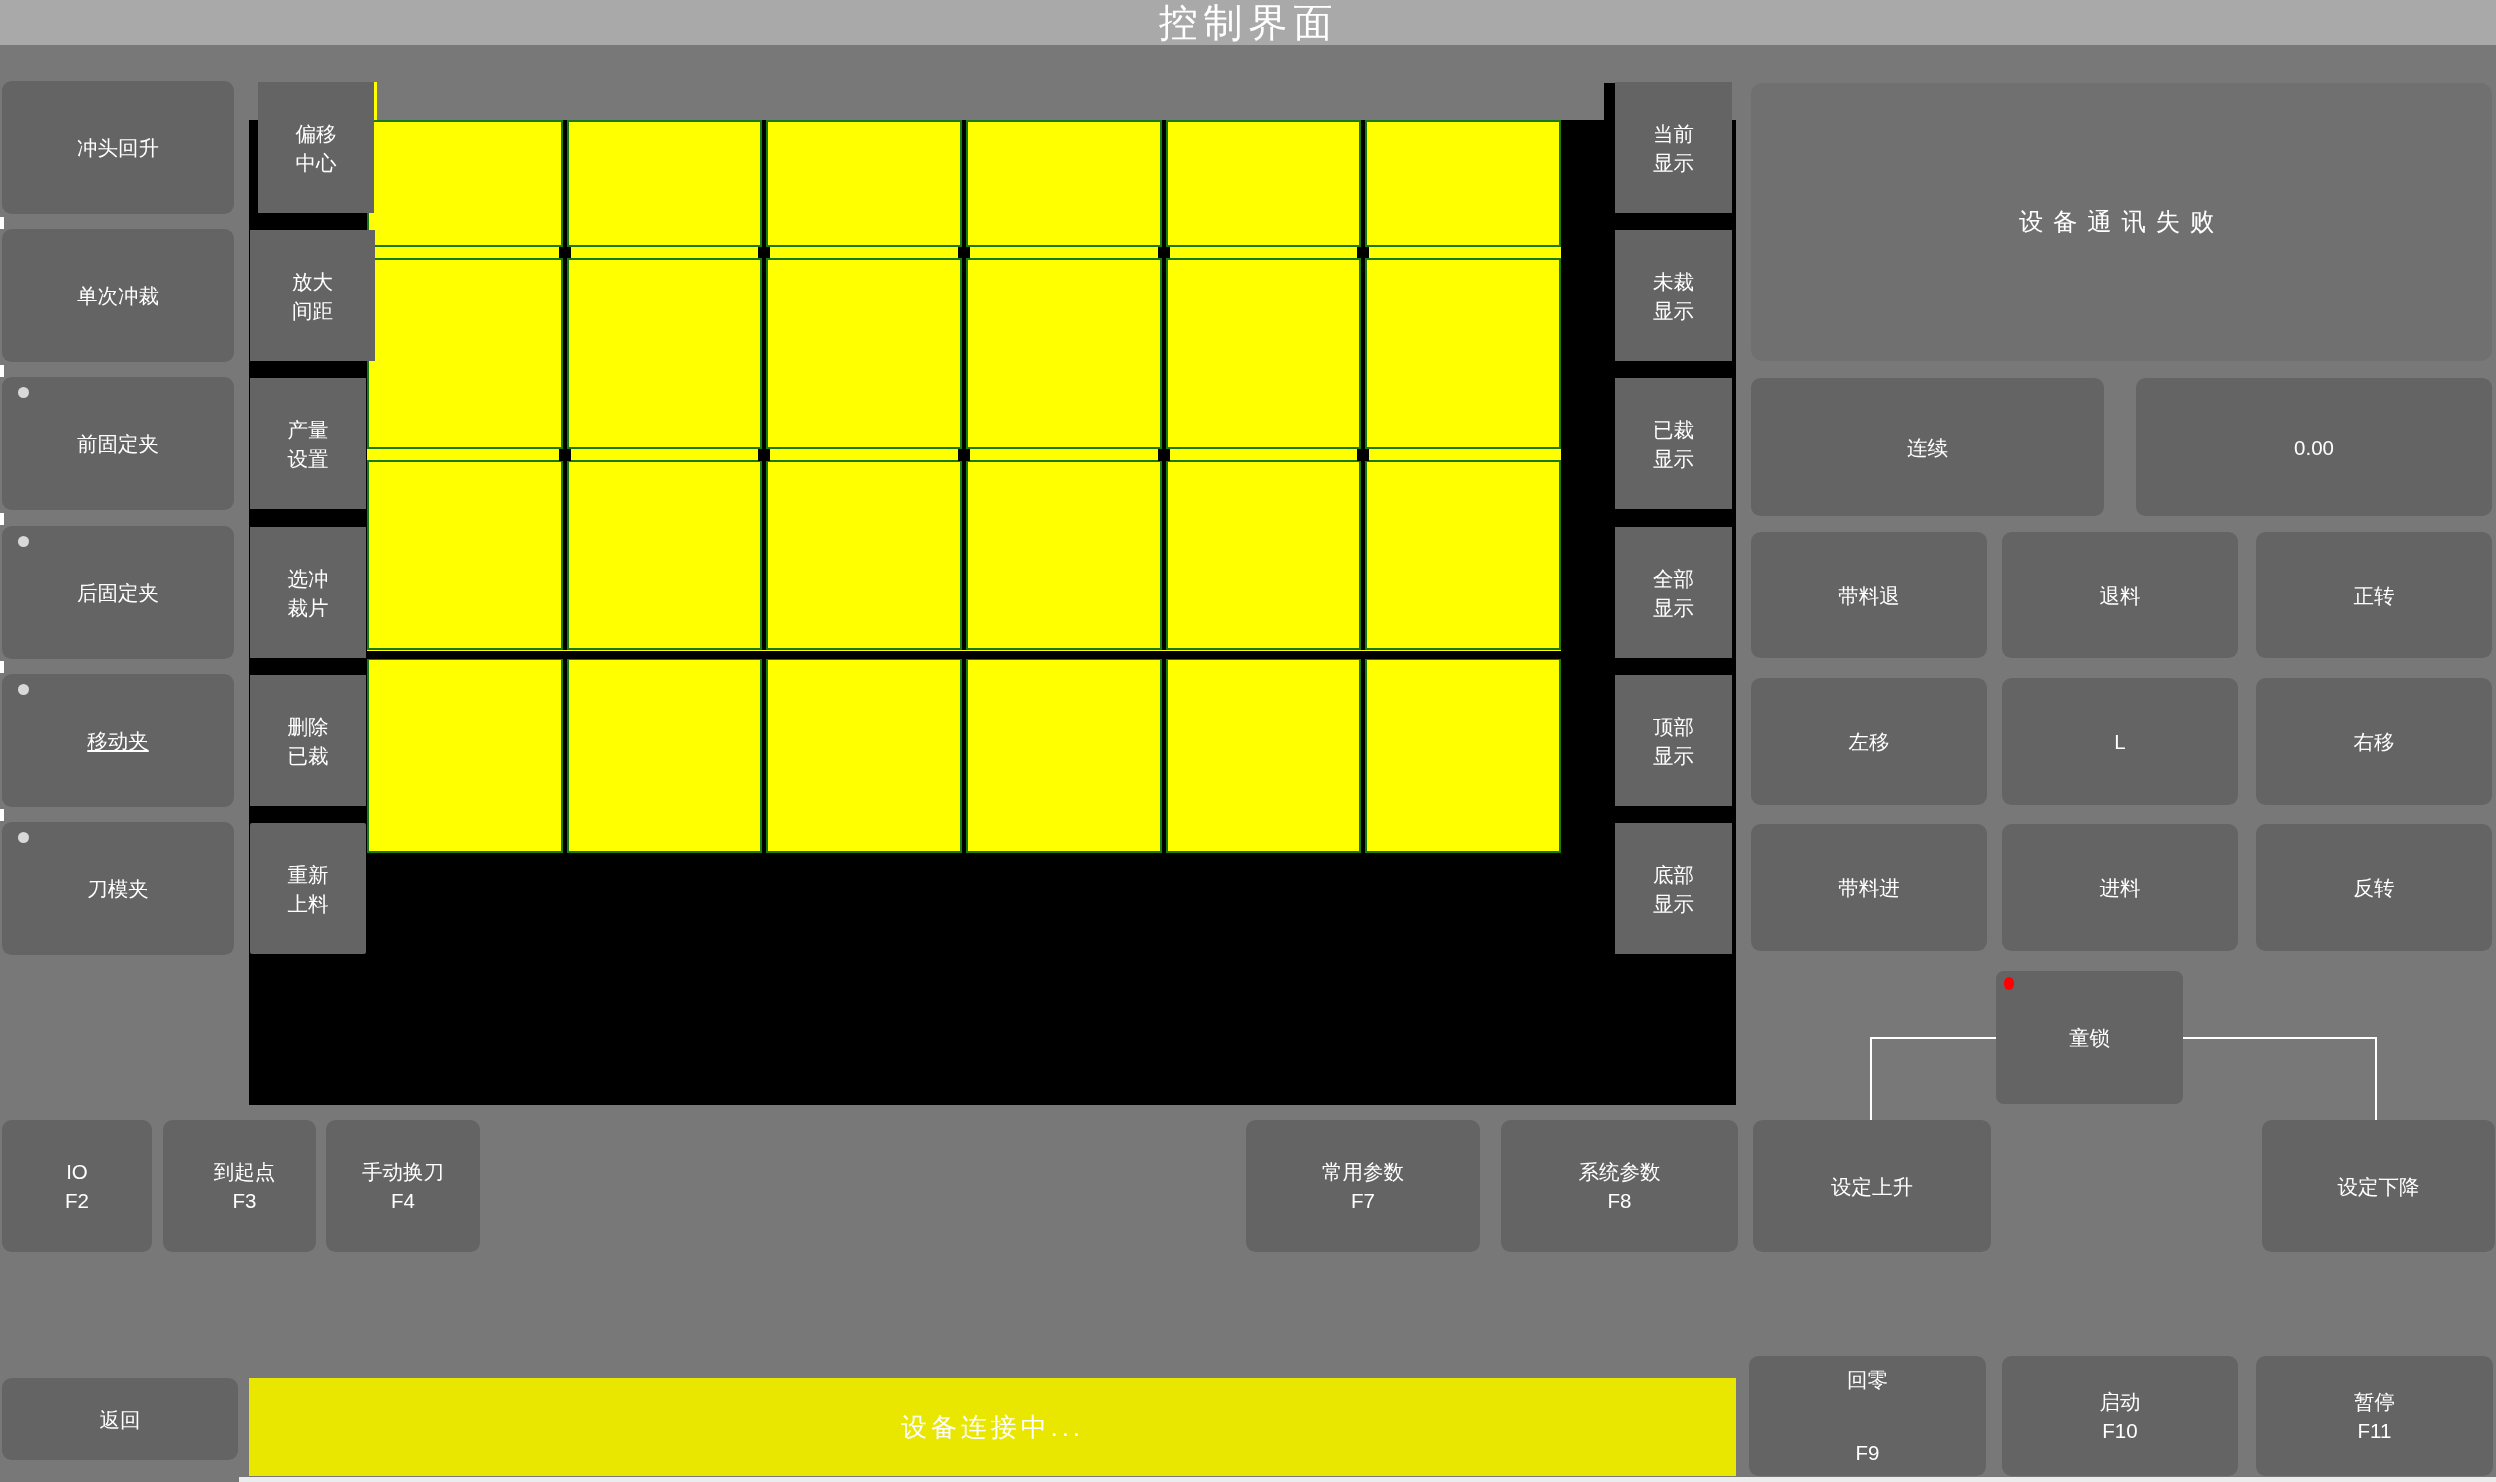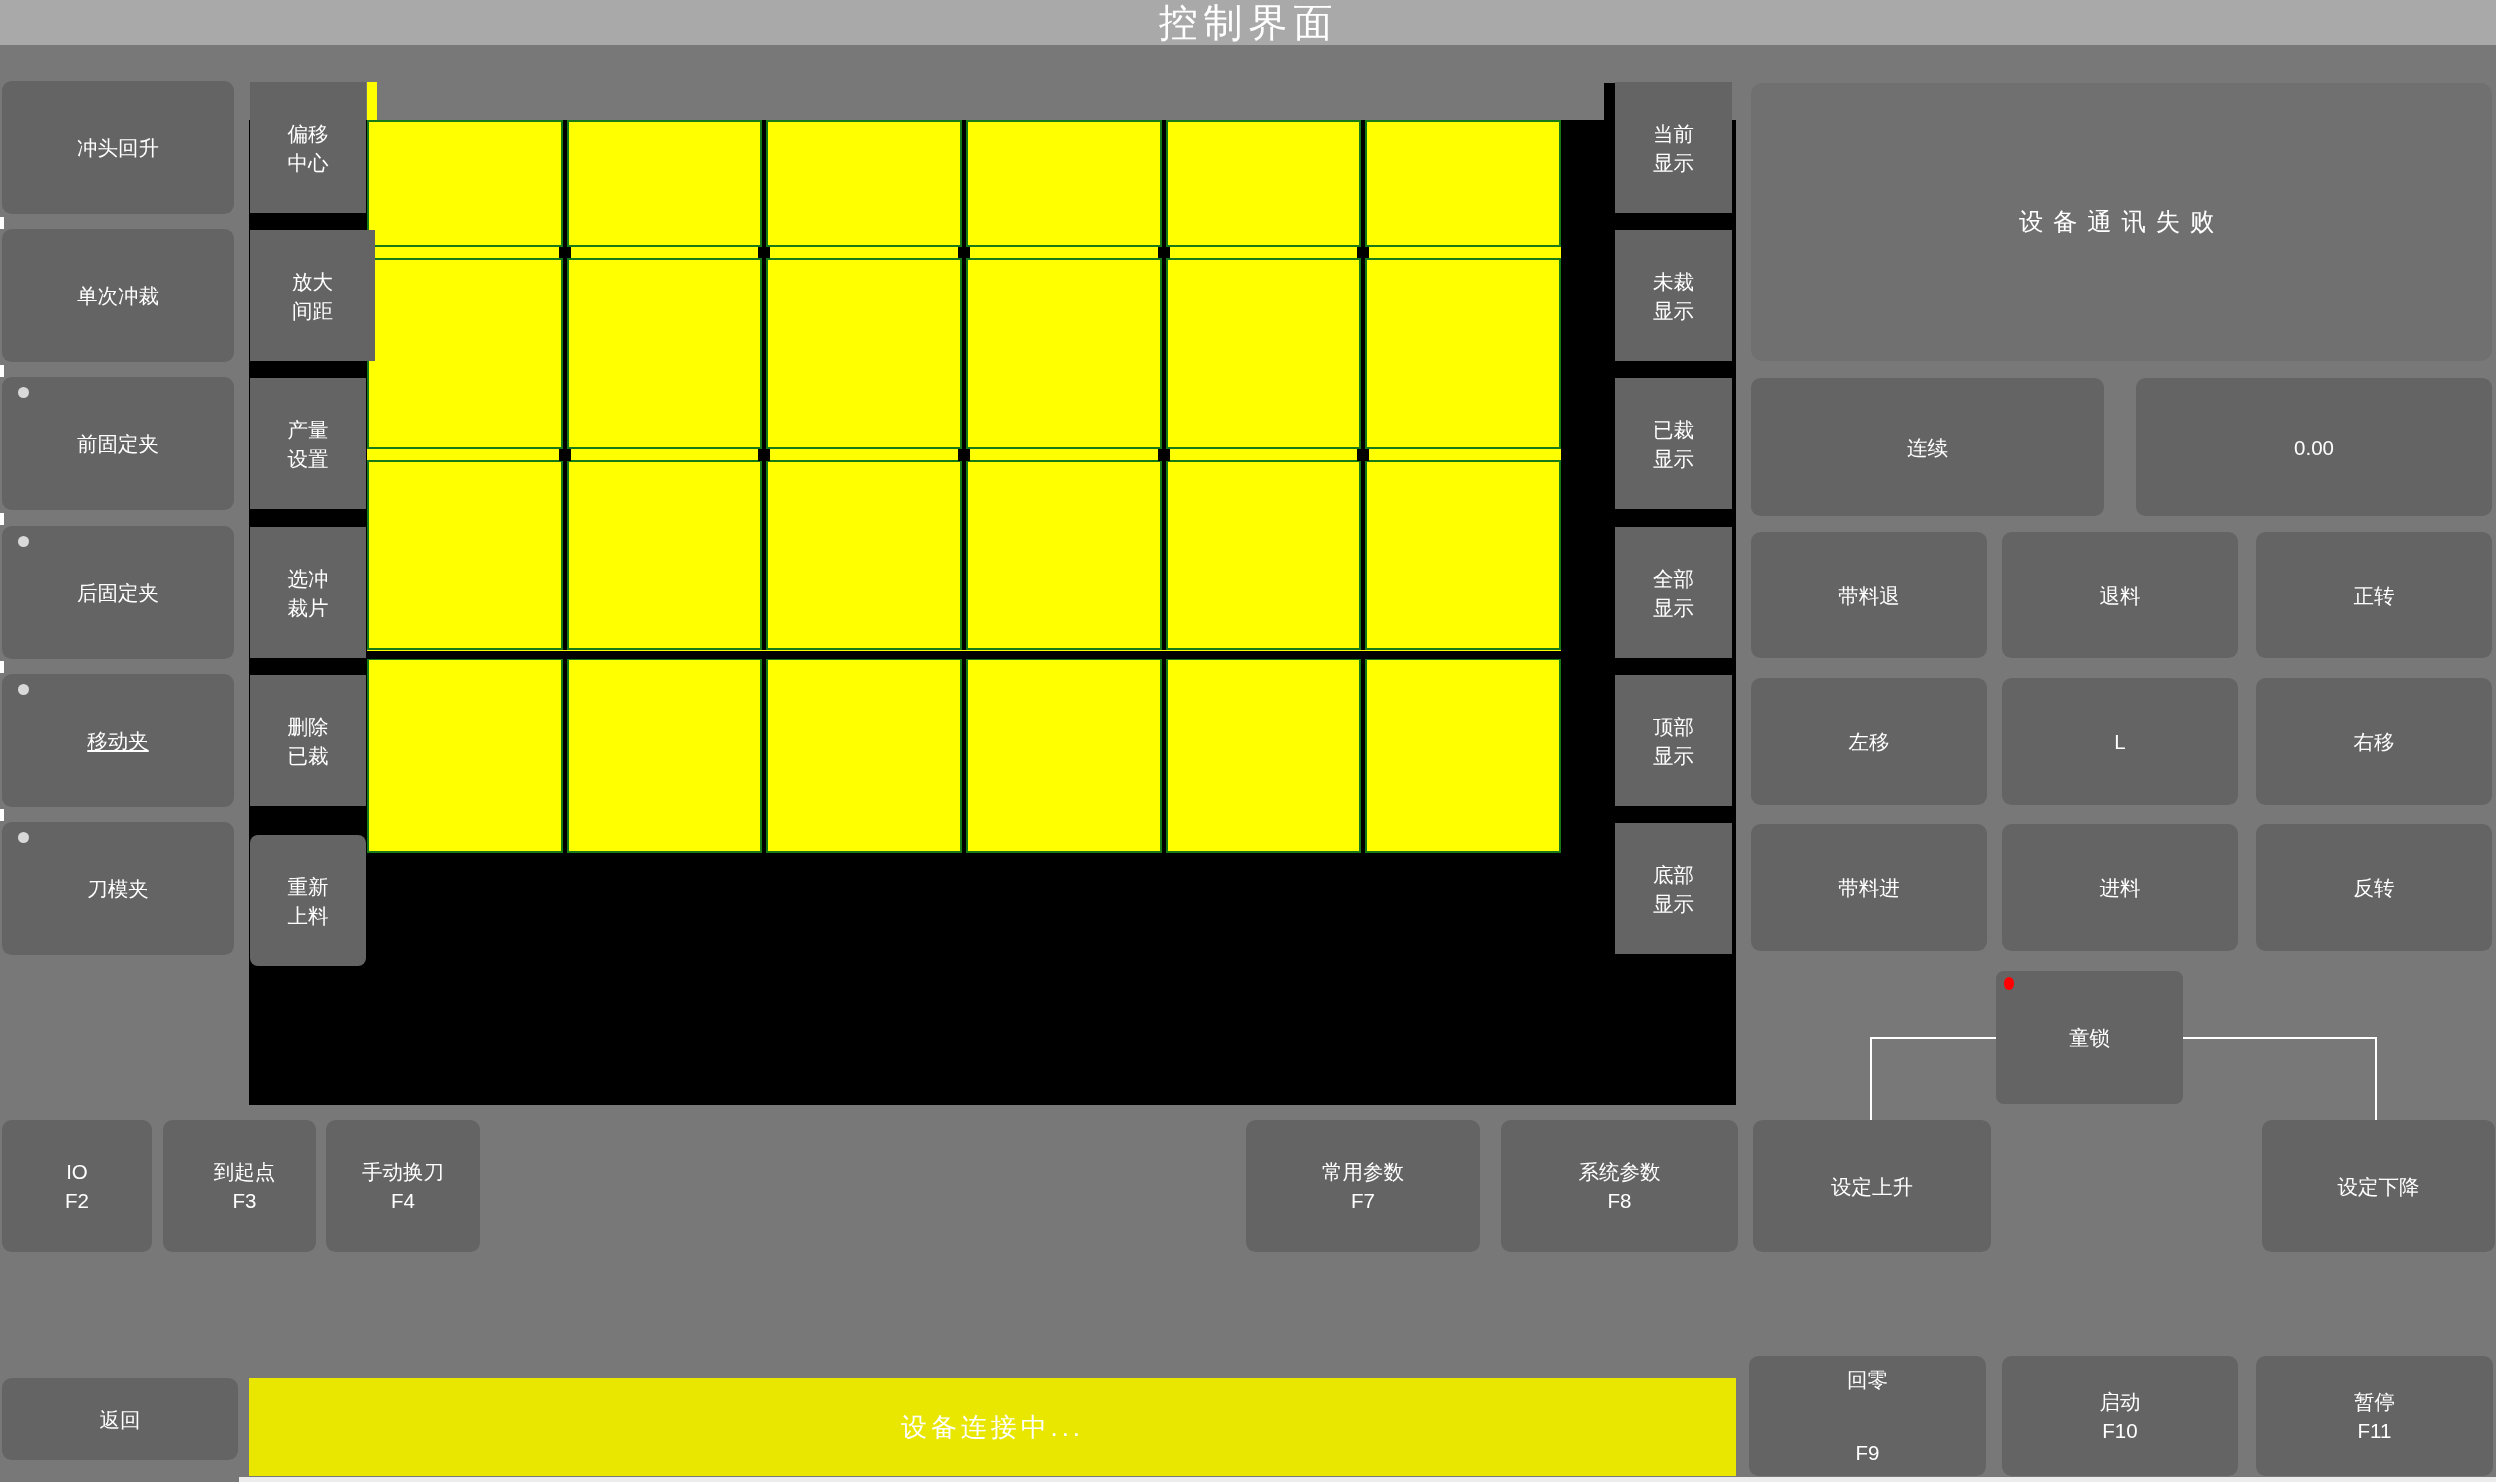--- a/index.html
+++ b/index.html
@@ -115,41 +115,41 @@
   </div>
 <div class="btn" style="left:2px;top:674px;width:232px;height:133px;text-decoration:underline;">
   <span class="dot"></span>
   <span>移动夹</span>
   </div>
 <div class="btn" style="left:2px;top:822px;width:232px;height:133px;">
   <span class="dot"></span>
   <span>刀模夹</span>
   </div>
 
-<div class="btn" style="left:250px;top:82px;width:116px;height:131px;border-radius:0;">
+<div class="btn" style="left:258px;top:82px;width:116px;height:131px;border-radius:0;">
   <span>偏移</span>
   <span>中心</span>
   </div>
 <div class="btn" style="left:250px;top:230px;width:125px;height:131px;border-radius:0;">
   <span>放大</span>
   <span>间距</span>
   </div>
 <div class="btn" style="left:250px;top:378px;width:116px;height:131px;border-radius:0;">
   <span>产量</span>
   <span>设置</span>
   </div>
 <div class="btn" style="left:250px;top:527px;width:116px;height:131px;border-radius:0;">
   <span>选冲</span>
   <span>裁片</span>
   </div>
 <div class="btn" style="left:250px;top:675px;width:116px;height:131px;border-radius:0;">
   <span>删除</span>
   <span>已裁</span>
   </div>
-<div class="btn" style="left:250px;top:823px;width:116px;height:131px;border-radius:8px;margin-top:12px;">
+<div class="btn" style="left:250px;top:823px;width:116px;height:131px;border-radius:2px;">
   <span>重新</span>
   <span>上料</span>
   </div>
 
 <div class="btn" style="left:1615px;top:82px;width:117px;height:131px;border-radius:0;">
   <span>当前</span>
   <span>显示</span>
   </div>
 <div class="btn" style="left:1615px;top:230px;width:117px;height:131px;border-radius:0;">
   <span>未裁</span>

